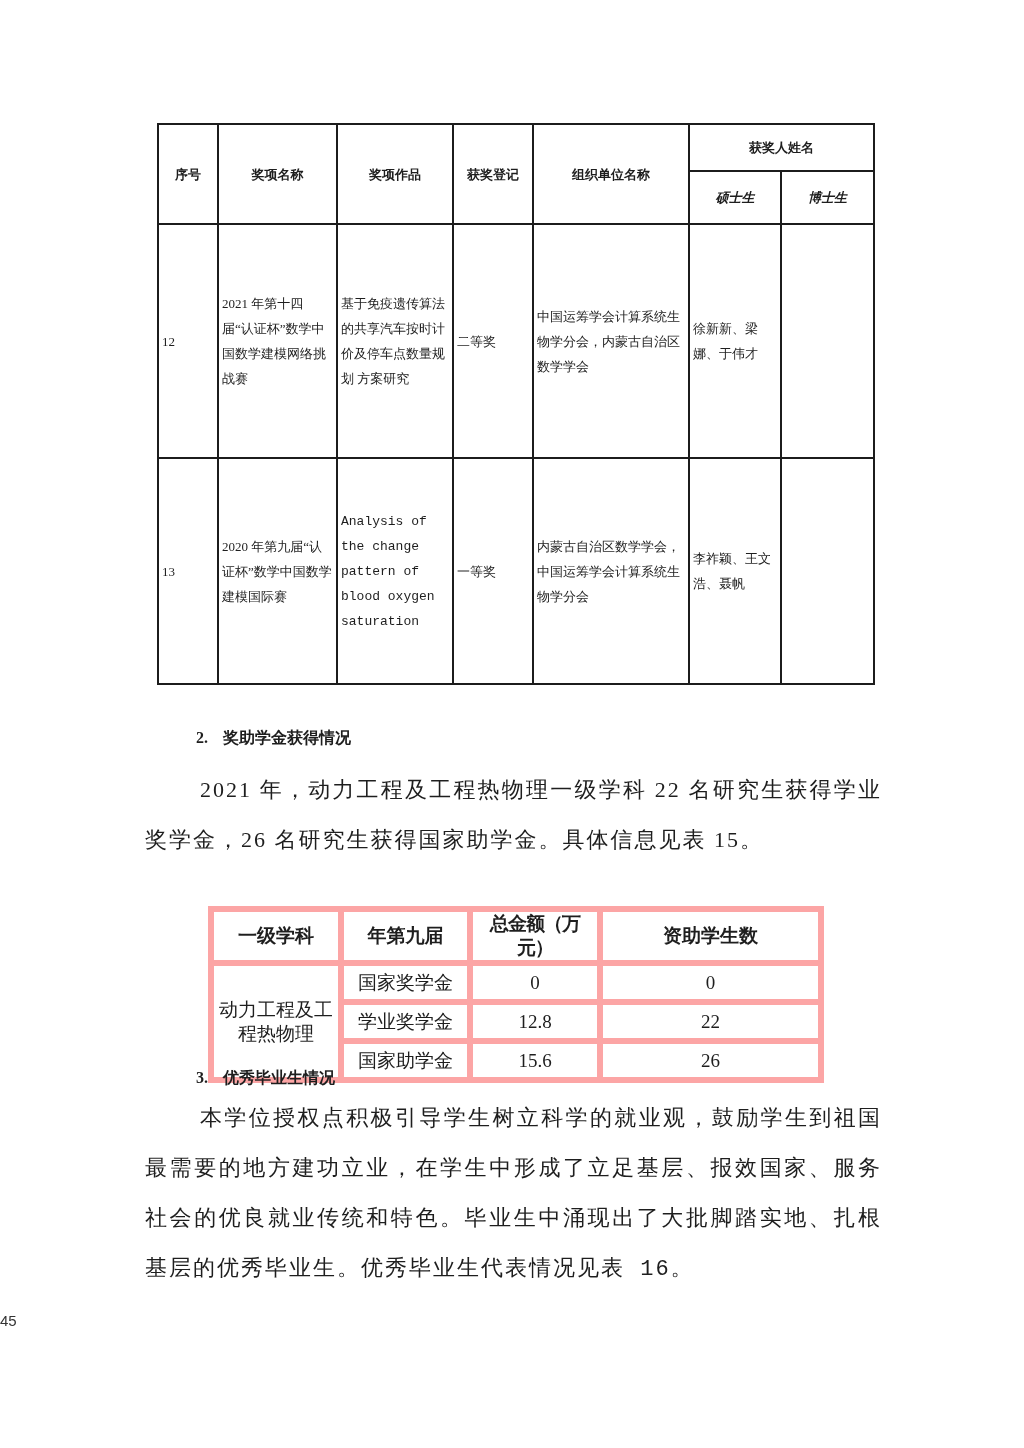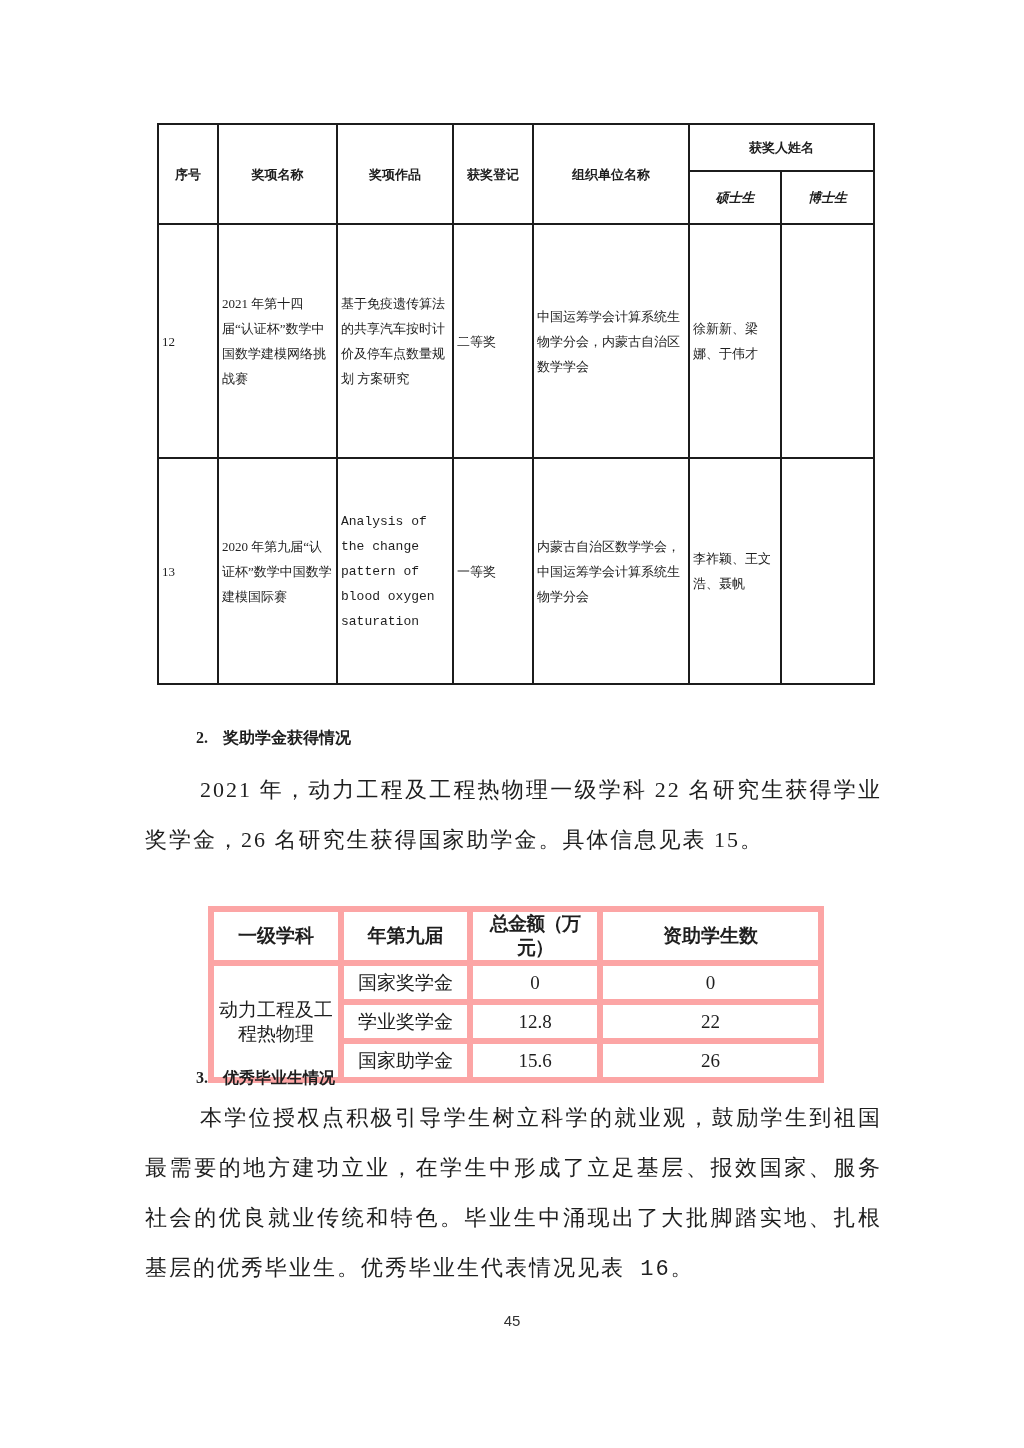--- a/index.html
+++ b/index.html
@@ -74,21 +74,20 @@
     text-align:center;vertical-align:middle;
     font-size:19px;line-height:24px;
     padding:0;overflow:hidden;
   }
   table.sch th{font-weight:bold;height:38px;}
   table.sch td{height:33px;}
   th.tight{letter-spacing:-1px;}
   
   .pagenum{
     position:absolute;left:0;top:1312px;width:1024px;
-    text-align:center;
     font-family:"Liberation Sans","DejaVu Sans",sans-serif;
     font-size:15px;color:#333;
   }
 </style>
 </head>
 <body>
 
 <div class="page">
 
   <div class="awards-wrap">

